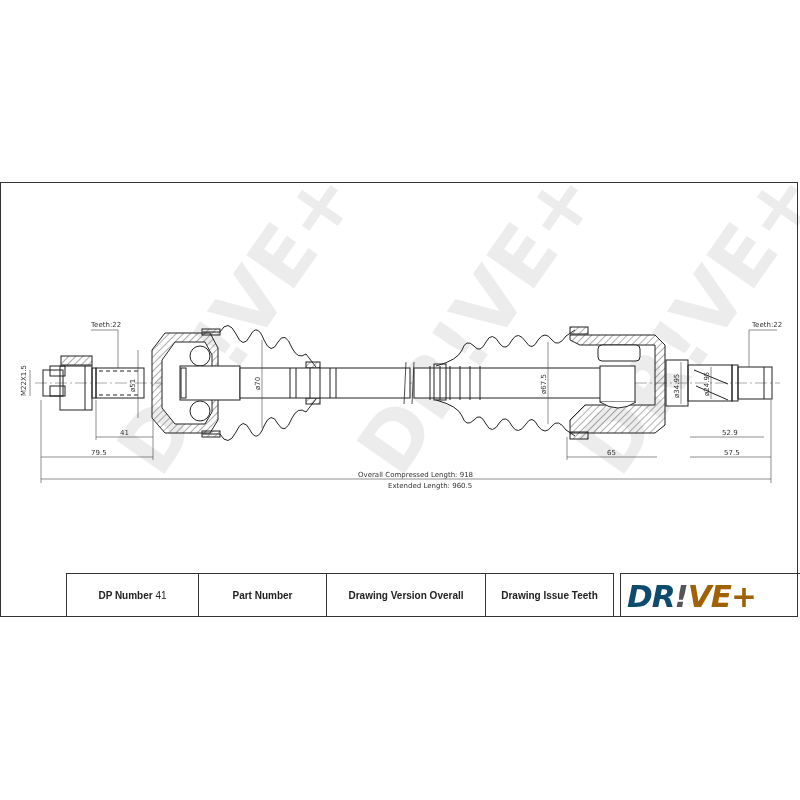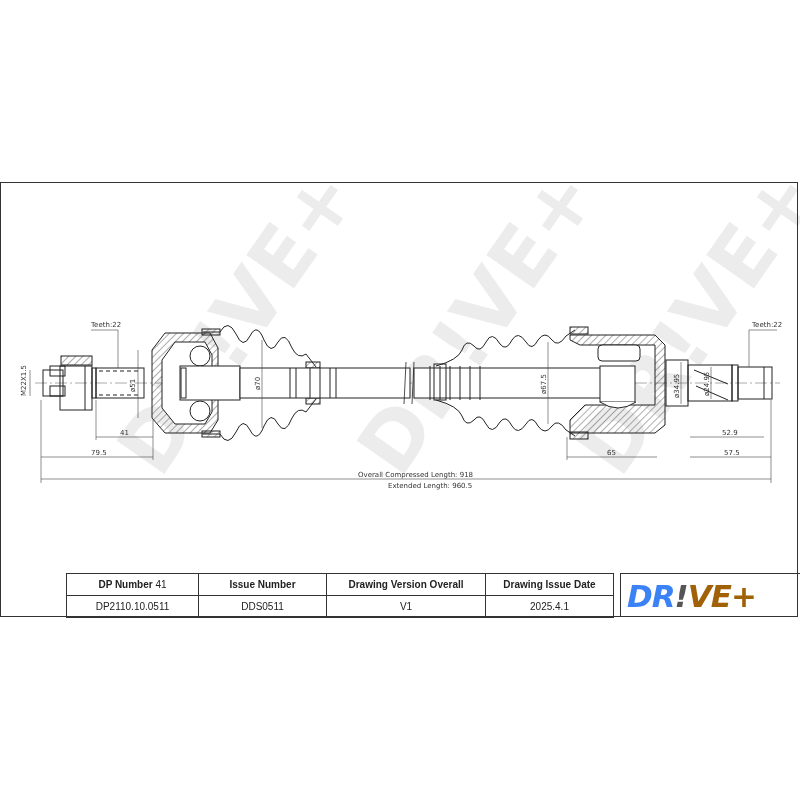--- a/index.html
+++ b/index.html
@@ -152,31 +152,25 @@
 </svg>
 
 <div class="title-block">
   <table>
     <tbody>
         <tr>
       <td class="tb-cell tb-head" style="width:131px">
         <span>DP Number</span>
         <span class="num">41</span>
       </td>
-      <td class="tb-cell tb-head" style="width:127px">Issue Number</td>
+      <td class="tb-cell tb-head" style="width:127px">Part Number</td>
       <td class="tb-cell tb-head" style="width:158px">Drawing Version Overall</td>
-      <td class="tb-cell tb-head" style="width:127px">Drawing Issue Date</td>
-    </tr>
-    <tr>
-      <td class="tb-cell tb-val">DP2110.10.0511</td>
-      <td class="tb-cell tb-val">DDS0511</td>
-      <td class="tb-cell tb-val">V1</td>
-      <td class="tb-cell tb-val">2025.4.1</td>
+      <td class="tb-cell tb-head" style="width:127px">Drawing Issue Teeth</td>
     </tr>
   </tbody>
     </table>
 </div>
 
 <div class="logo-cell">
   <div style="position:absolute; left:6px; top:4px; font-family:'DejaVu Sans', sans-serif; font-weight:bold; font-style:italic; font-size:31px; letter-spacing:-1px; line-height:36px;">
-    <span style="color:#3b82f6">DR</span><span style="color:#555555">!</span><span style="color:#a16207">VE+</span>
+    <span style="color:#0c4a6e">DR</span><span style="color:#555555">!</span><span style="color:#a16207">VE+</span>
   </div>
 </div>
 
 </body></html>

